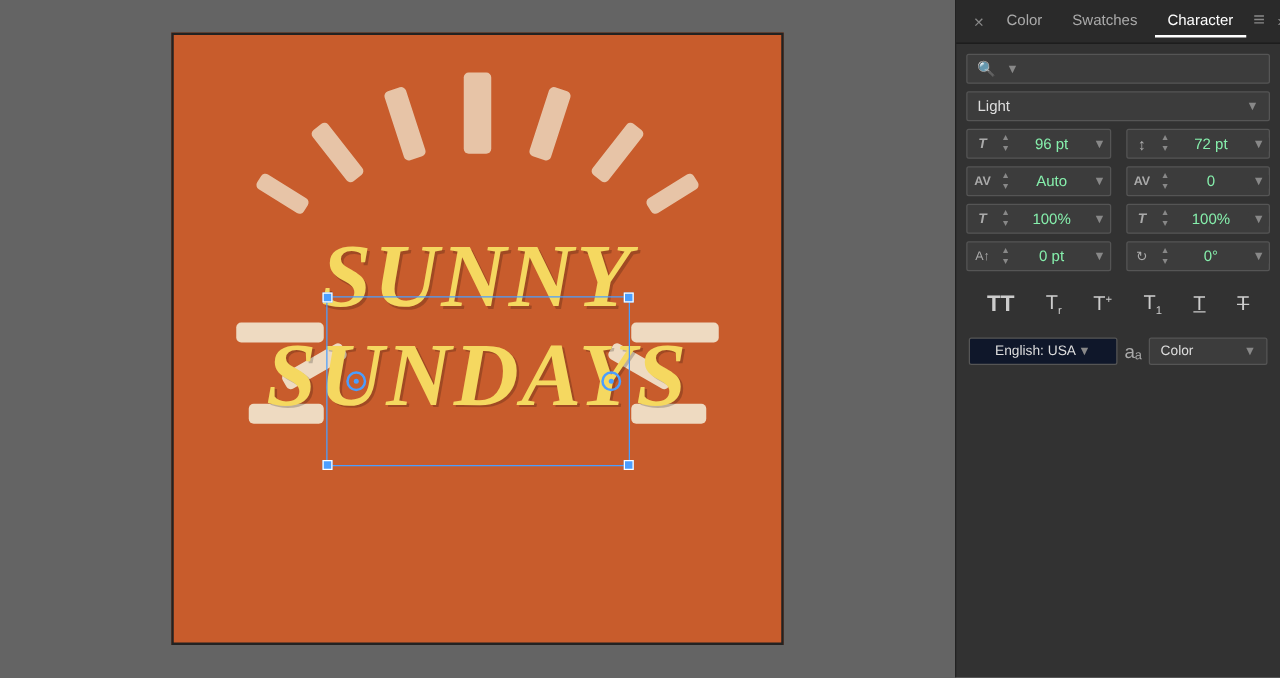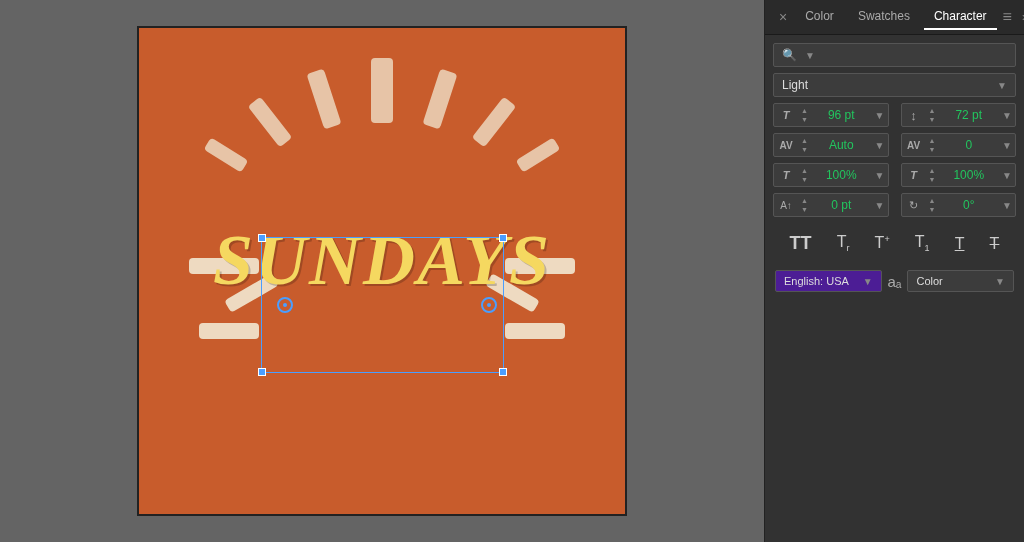--- a/index.html
+++ b/index.html
@@ -218,21 +218,21 @@
       color: #aaa;
       font-size: 11px;
       flex-shrink: 0;
       padding: 0 2px;
     }
 
     .control-input {
       flex: 1;
       background: transparent;
       border: none;
-      color: #22c55e;
+      color: #86efac;
       font-size: 12px;
       padding: 4px 2px;
       text-align: center;
       outline: none;
       width: 50px;
     }
 
     .control-spinner {
       display: flex;
       flex-direction: column;
@@ -284,24 +284,24 @@
     
     .bottom-controls {
       display: flex;
       align-items: center;
       gap: 6px;
       padding: 0 2px;
     }
 
     .lang-dropdown {
       flex: 1;
-      background: #4c1d95;
+      background: #0f172a;
       border: 1px solid #555;
       color: #ddd;
-      padding: 4px 8px;
+      padding: 4px 20px;
       font-size: 11px;
       display: flex;
       align-items: center;
       justify-content: space-between;
       cursor: pointer;
       border-radius: 2px;
     }
 
     .aa-label {
       color: #aaa;
@@ -371,20 +371,21 @@
 
     <div class="brush-stroke" style="width:70px;height:16px;top:230px;left:50px;"></div>
     <div class="brush-stroke" style="width:70px;height:16px;top:230px;right:50px;"></div>
     <div class="brush-stroke" style="width:60px;height:16px;top:295px;left:60px;"></div>
     <div class="brush-stroke" style="width:60px;height:16px;top:295px;right:60px;"></div>
 
     <div class="brush-stroke" style="width:55px;height:14px;top:258px;left:85px;transform:rotate(-30deg);"></div>
     <div class="brush-stroke" style="width:55px;height:14px;top:258px;right:85px;transform:rotate(30deg);"></div>
 
     <div class="sunny-text">
+      <span class="sunny-word">SUNNY</span>
       <span class="sunny-word">SUNDAYS</span>
     </div>
 
     <div class="selection-box">
       <div class="selection-handle handle-tl"></div>
       <div class="selection-handle handle-tr"></div>
       <div class="selection-handle handle-bl"></div>
       <div class="selection-handle handle-br"></div>
     </div>
 

